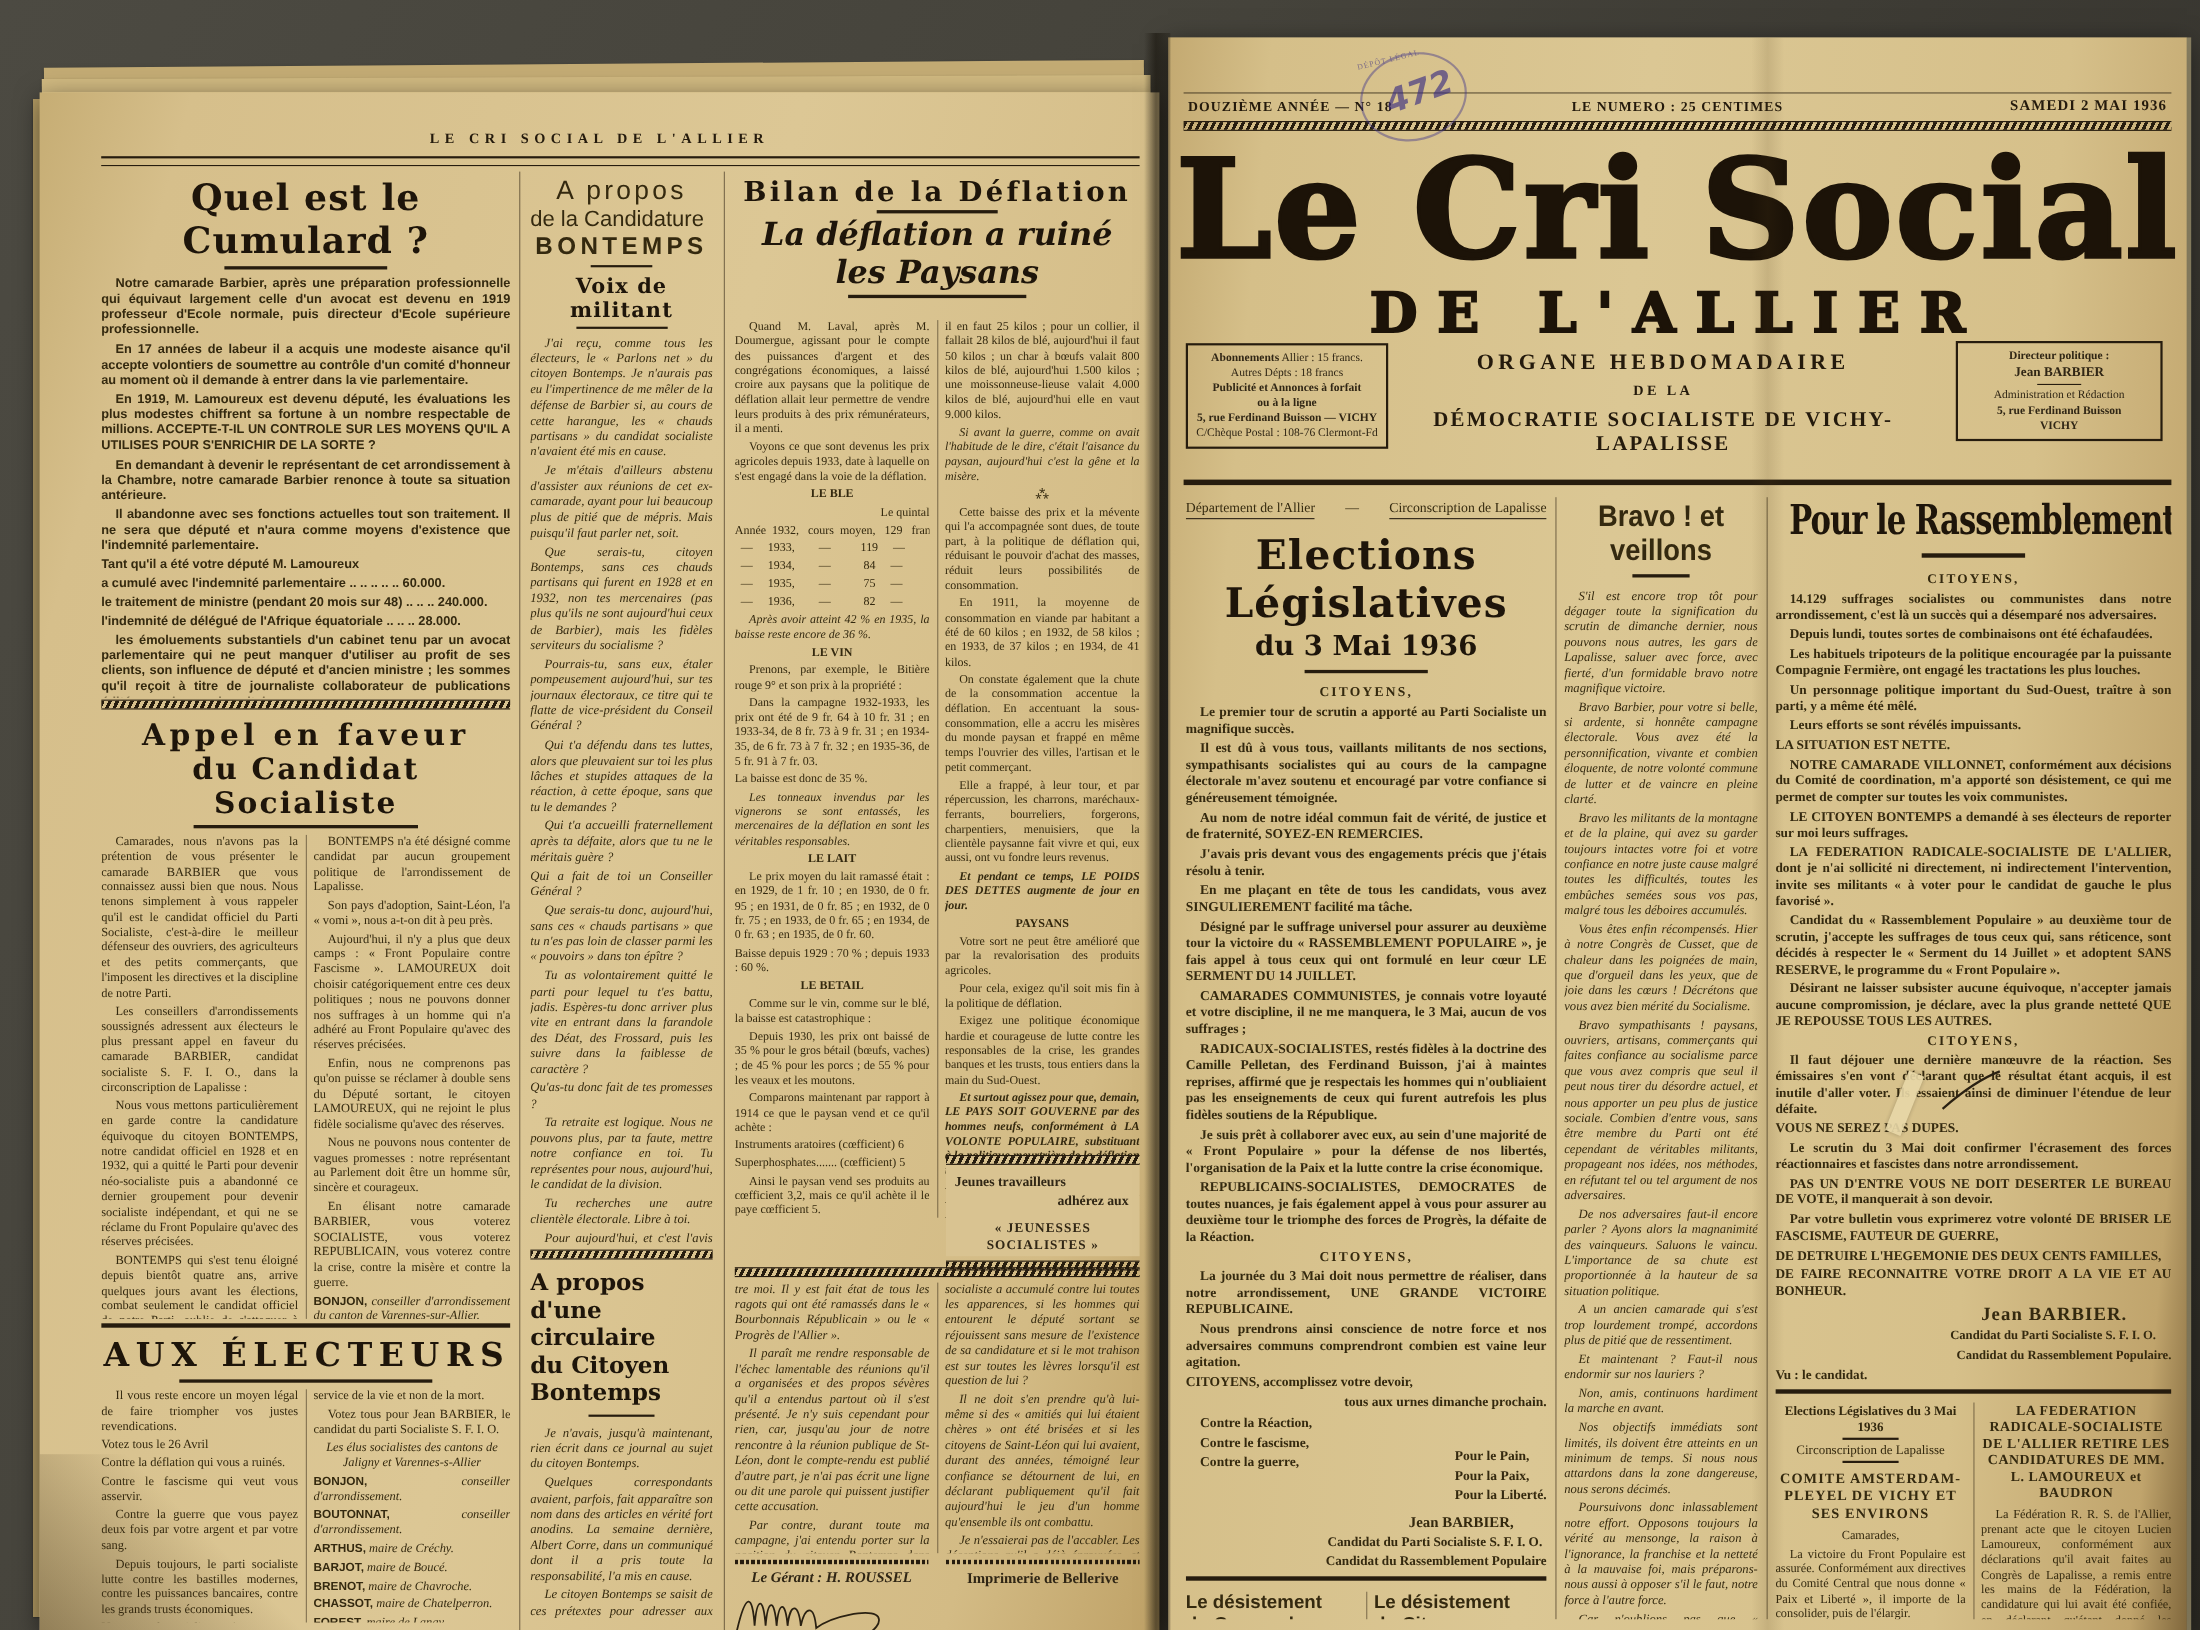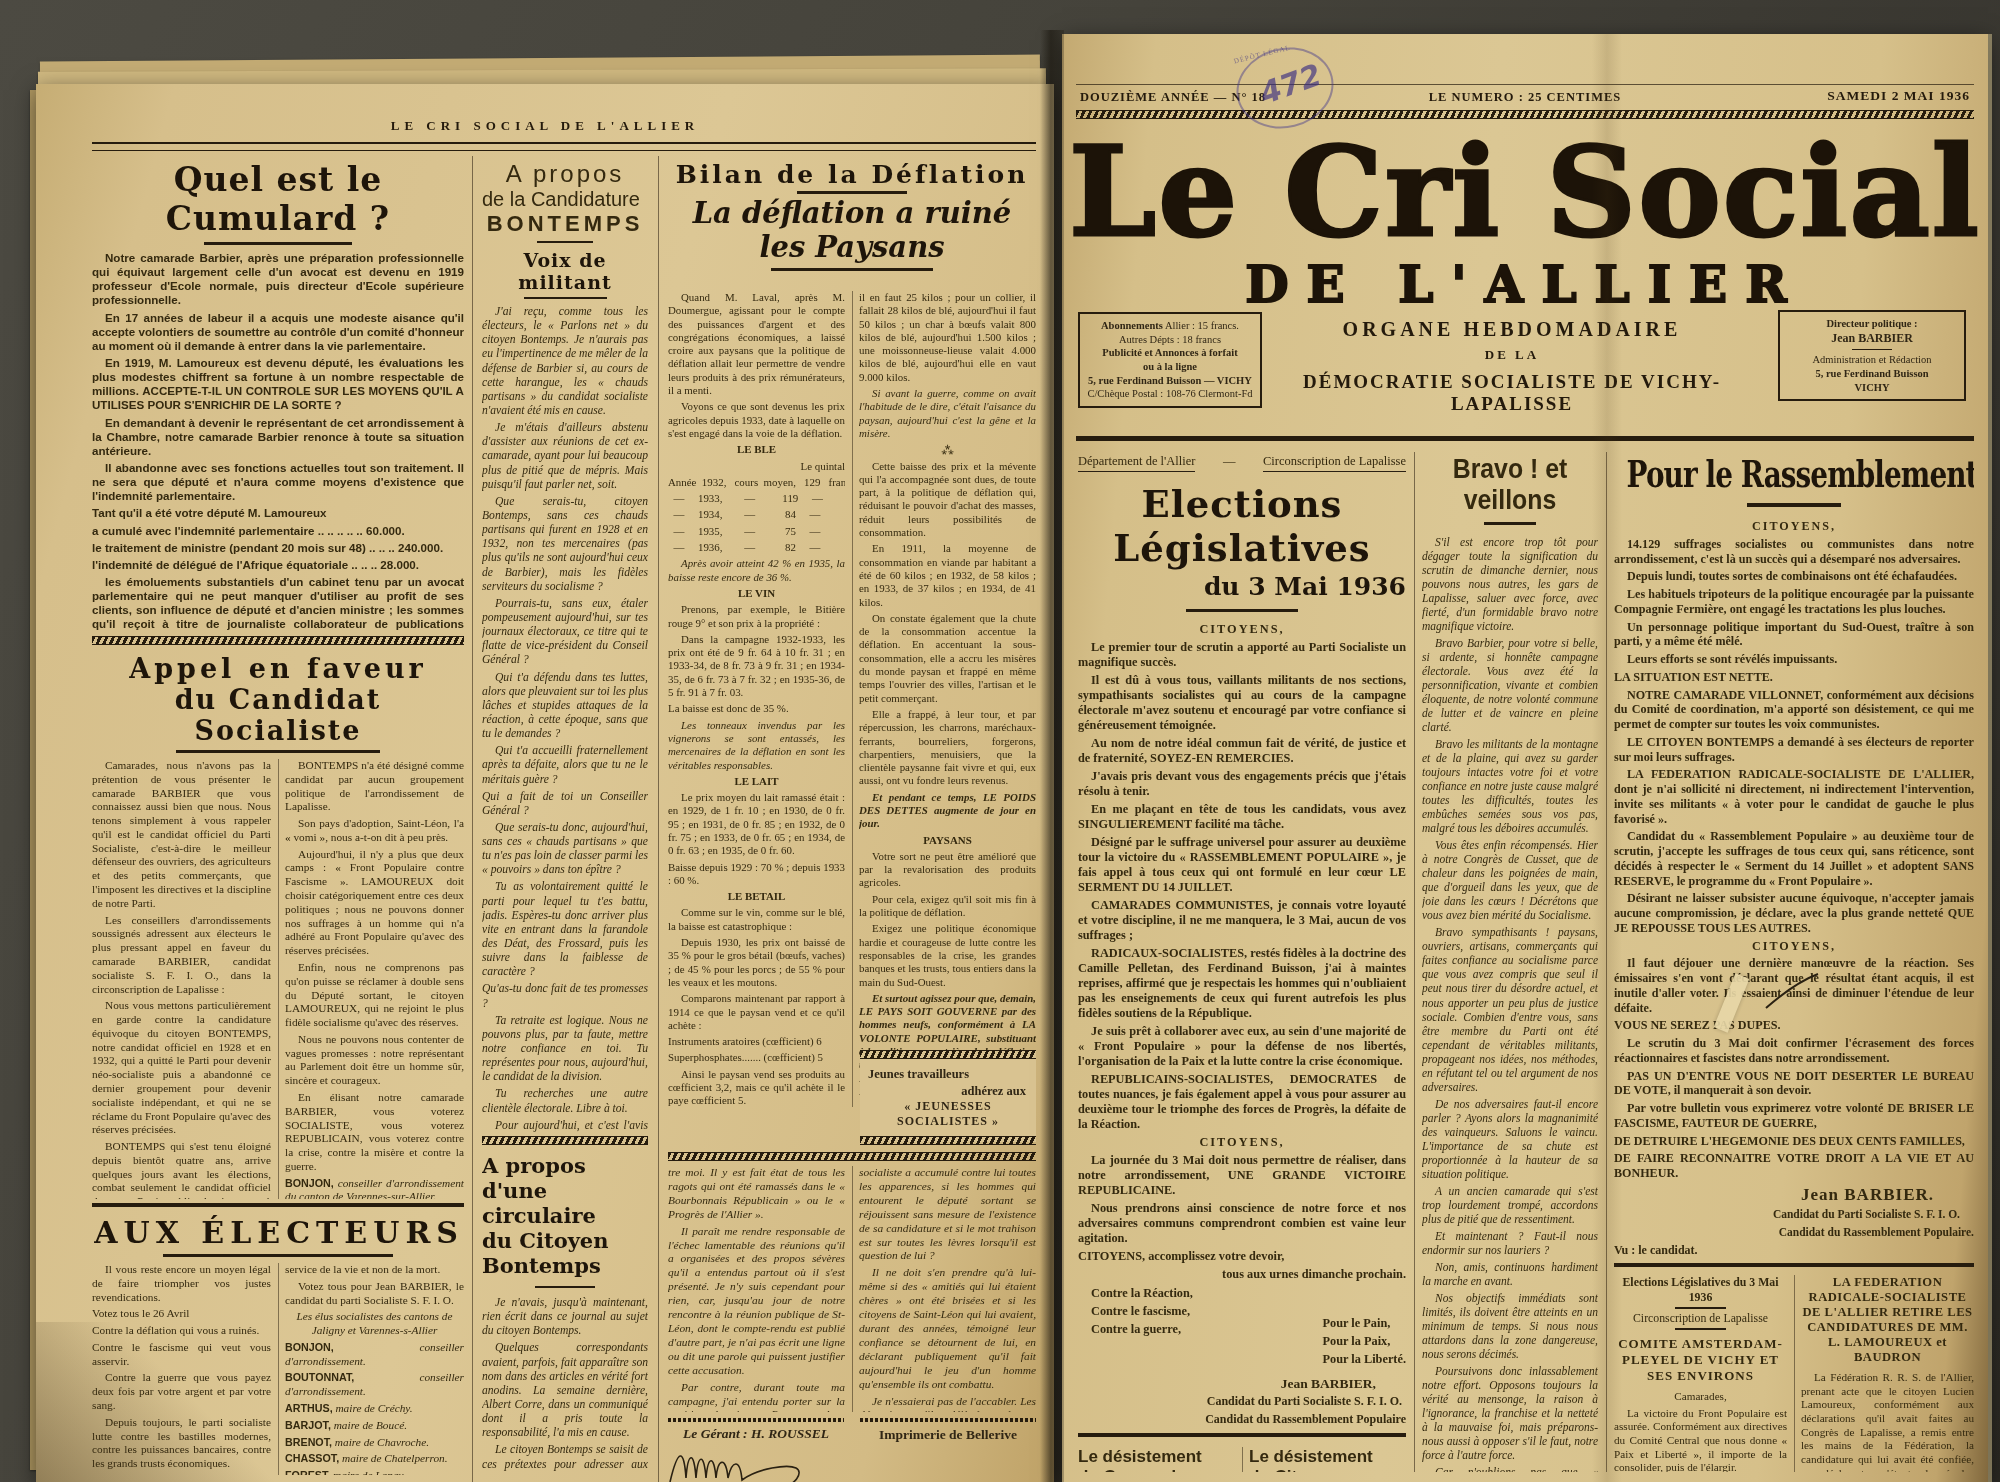--- a/index.html
+++ b/index.html
@@ -233,21 +233,21 @@
             <p class="b it">Et surtout agissez pour que, demain, LE PAYS SOIT GOUVERNE par des hommes neufs, conformément à LA VOLONTE POPULAIRE, substituant à la politique meurtrière de la déflation une POLITIQUE HARDIE DE LUTTE CONTRE LA CRISE, UNE POLITIQUE DE LIBERATION HUMAINE ET DE PROGRES SOCIAL.</p>
           </div>
       </div>
     </div>
   </div>
 
   <div style="position:absolute;left:824px;top:966px;width:176px;height:92px;background:#d9c391;padding:0">
     <div class="rule-braid"></div>
     <div class="b" style="font-size:12.5px;margin:8px 0 0 8px">Jeunes travailleurs</div>
     <div class="b r" style="font-size:12.5px;margin:2px 10px 0 0">adhérez aux</div>
-    <div class="b ctr" style="font-size:12px;margin-top:0;letter-spacing:1px">« JEUNESSES SOCIALISTES »</div>
+    <div class="b ctr" style="font-size:12px;margin-top:10px;letter-spacing:1px">« JEUNESSES SOCIALISTES »</div>
     <div class="rule-braid" style="margin-top:7px"></div>
   </div>
 
   <div class="rule-braid" style="position:absolute;left:632px;top:1068px;width:368px"></div>
   <div class="grid2 txt" style="position:absolute;left:632px;top:1082px;width:368px;height:246px;overflow:hidden">
     <div class="colflow it" style="font-size:11.4px">
         <p class="nin">tre moi. Il y est fait état de tous les ragots qui ont été ramassés dans le « Bourbonnais Républicain » ou le « Progrès de l'Allier ».</p>
         <p>Il paraît me rendre responsable de l'échec lamentable des réunions qu'il a organisées et des propos sévères qu'il a entendus partout où il s'est présenté. Je n'y suis cependant pour rien, car, jusqu'au jour de notre rencontre à la réunion publique de St-Léon, dont le compte-rendu est publié d'autre part, je n'ai pas écrit une ligne ou dit une parole qui puissent justifier cette accusation.</p>
         <p>Par contre, durant toute ma campagne, j'ai entendu porter sur la position du citoyen Bontemps dans cette bataille électorale les jugements les plus sévères.</p>
       </div>
@@ -322,21 +322,21 @@
   <div class="vrule" style="left:352px;top:418px;height:1020px"></div>
   <div class="vrule" style="left:544px;top:418px;height:1020px"></div>
 
   <div class="colflow txt" style="position:absolute;left:16px;top:420px;width:328px;height:1018px">
     <div style="display:flex;justify-content:space-between;font-size:12.5px;margin-bottom:10px">
       <span style="border-bottom:1px solid #2a2013;padding-bottom:2px">Département de l'Allier</span>
       <span>—</span>
       <span style="border-bottom:1px solid #2a2013;padding-bottom:2px">Circonscription de Lapalisse</span>
     </div>
     <div class="h-slab" style="font-size:37px;text-align:center;letter-spacing:1px">Elections Législatives</div>
-    <div class="h-slab" style="font-size:25px;text-align:right;margin-top:2px">du 3 Mai 1936</div>
+    <div class="h-slab" style="font-size:25px;text-align:center;margin-top:2px">du 3 Mai 1936</div>
     <div class="hrule" style="width:34%;border-top-width:3px;margin:8px auto 10px"></div>
     <div class="b" style="font-size:12.3px;line-height:1.28">
         <p class="cit">CITOYENS,</p>
         <p>Le premier tour de scrutin a apporté au Parti Socialiste un magnifique succès.</p>
         <p>Il est dû à vous tous, vaillants militants de nos sections, sympathisants socialistes qui au cours de la campagne électorale m'avez soutenu et encouragé par votre confiance si généreusement témoignée.</p>
         <p>Au nom de notre idéal commun fait de vérité, de justice et de fraternité, SOYEZ-EN REMERCIES.</p>
         <p>J'avais pris devant vous des engagements précis que j'étais résolu à tenir.</p>
         <p>En me plaçant en tête de tous les candidats, vous avez SINGULIEREMENT facilité ma tâche.</p>
         <p>Désigné par le suffrage universel pour assurer au deuxième tour la victoire du « RASSEMBLEMENT POPULAIRE », je fais appel à tous ceux qui ont formulé en leur cœur LE SERMENT DU 14 JUILLET.</p>
         <p>CAMARADES COMMUNISTES, je connais votre loyauté et votre discipline, il ne me manquera, le 3 Mai, aucun de vos suffrages ;</p>

